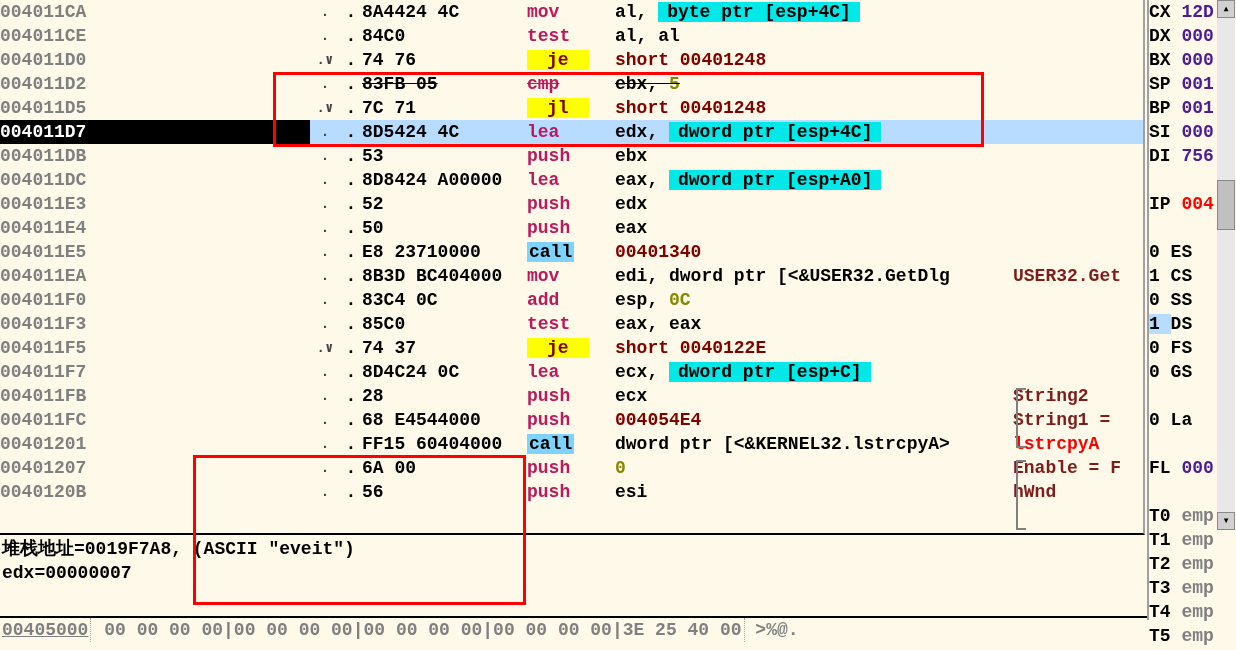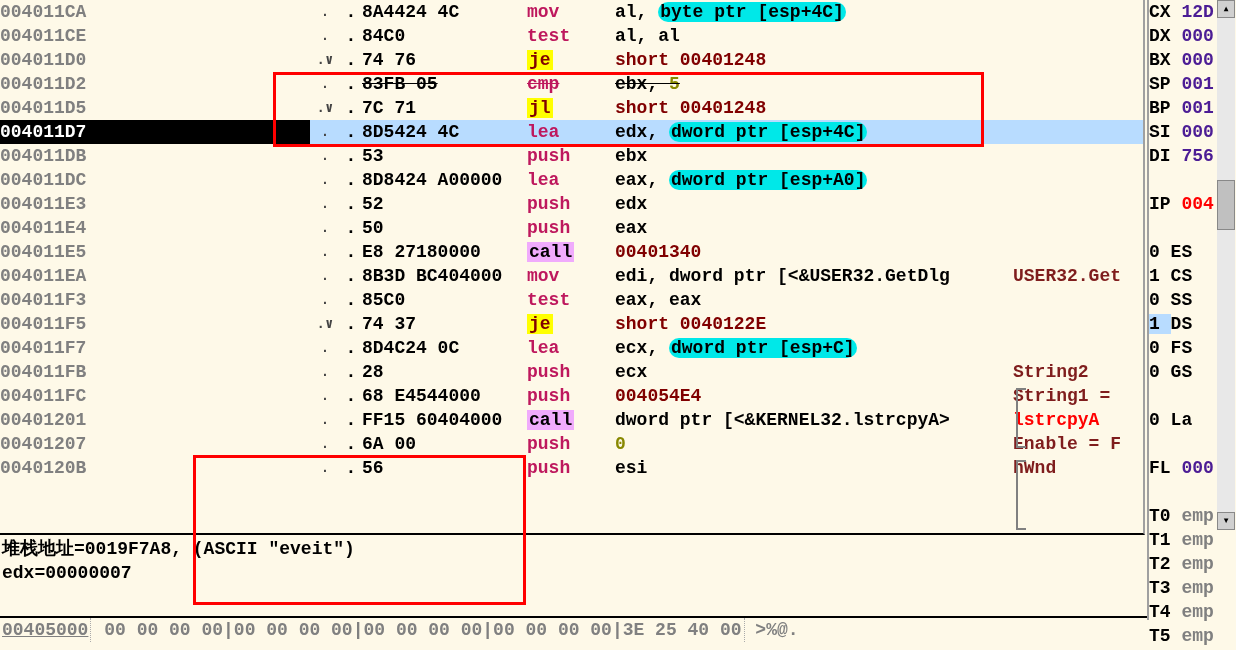--- a/index.html
+++ b/index.html
@@ -27,24 +27,24 @@
   .col-hint { display:inline-block; width: 30px; text-align:center; vertical-align: top; }
   .col-dot  { display:inline-block; width: 22px; text-align:center; vertical-align: top; }
   .col-bytes{ display:inline-block; width: 165px; vertical-align: top; }
   .col-mnem { display:inline-block; width: 88px; vertical-align: top; }
   .col-ops  { display:inline-block; width: 398px; vertical-align: top; }
   .col-cmt  { display:inline-block; vertical-align: top; }
   .addr { color: #808080; }
   .tok-reg { color: #000; }
   .tok-num { color: #888800; }
   .tok-addr { color: #800000; }
-  .tok-ptr { background: #00e8e8; color:#000; padding:0 2px;border-radius:10px; }
+  .tok-ptr { background: #00e8e8; color:#000; padding:0 9px; }
   .tok-mnem-blue { color: #be185d; }
-  .tok-mnem-je  { background: #ffff00; color:#800000; padding:0 2px; }
-  .tok-mnem-call{ background: #f0abfc; color:#000; padding:0 2px; }
+  .tok-mnem-je  { background: #ffff00; color:#800000; padding:0 20px; }
+  .tok-mnem-call{ background: #7dd3fc; color:#000; padding:0 2px; }
   .strike { text-decoration: line-through; }
   .cmt-normal { color: #7f1d1d; }
   .cmt-red { color: #ff0000; }
 
   .hint-glyph { font-size: 14px; color:#444; }
 
   .bracket {
     position: absolute;
     border-left: 2px solid #808080;
     border-top: 2px solid #808080;
@@ -112,22 +112,23 @@
     <div class="row"><span class="col-addr"><span class="addr">004011CA</span></span><span class="col-hint hint-glyph">.</span><span class="col-dot">.</span><span class="col-bytes">8A4424 4C</span><span class="col-mnem"><span class="tok-mnem-blue">mov</span></span><span class="col-ops"><span class="tok-reg">al, </span><span class="tok-ptr">byte ptr [esp+4C]</span></span></div>
     <div class="row"><span class="col-addr"><span class="addr">004011CE</span></span><span class="col-hint hint-glyph">.</span><span class="col-dot">.</span><span class="col-bytes">84C0</span><span class="col-mnem"><span class="tok-mnem-blue">test</span></span><span class="col-ops"><span class="tok-reg">al, al</span></span></div>
     <div class="row"><span class="col-addr"><span class="addr">004011D0</span></span><span class="col-hint hint-glyph">.∨</span><span class="col-dot">.</span><span class="col-bytes">74 76</span><span class="col-mnem"><span class="tok-mnem-je">je</span></span><span class="col-ops"><span class="tok-addr">short </span><span class="tok-addr">00401248</span></span></div>
     <div class="row"><span class="col-addr"><span class="addr">004011D2</span></span><span class="col-hint hint-glyph">.</span><span class="col-dot">.</span><span class="col-bytes strike">83FB 05</span><span class="col-mnem"><span class="tok-mnem-blue strike">cmp</span></span><span class="col-ops strike"><span class="tok-reg">ebx, </span><span class="tok-num">5</span></span></div>
     <div class="row"><span class="col-addr"><span class="addr">004011D5</span></span><span class="col-hint hint-glyph">.∨</span><span class="col-dot">.</span><span class="col-bytes">7C 71</span><span class="col-mnem"><span class="tok-mnem-je">jl</span></span><span class="col-ops"><span class="tok-addr">short </span><span class="tok-addr">00401248</span></span></div>
     <div class="row highlight"><span class="col-addr" style="background: rgb(0, 0, 0);"><span class="addr" style="color: rgb(255, 255, 255);">004011D7</span></span><span class="col-hint hint-glyph">.</span><span class="col-dot">.</span><span class="col-bytes">8D5424 4C</span><span class="col-mnem"><span class="tok-mnem-blue">lea</span></span><span class="col-ops"><span class="tok-reg">edx, </span><span class="tok-ptr">dword ptr [esp+4C]</span></span></div>
     <div class="row"><span class="col-addr"><span class="addr">004011DB</span></span><span class="col-hint hint-glyph">.</span><span class="col-dot">.</span><span class="col-bytes">53</span><span class="col-mnem"><span class="tok-mnem-blue">push</span></span><span class="col-ops"><span class="tok-reg">ebx</span></span></div>
     <div class="row"><span class="col-addr"><span class="addr">004011DC</span></span><span class="col-hint hint-glyph">.</span><span class="col-dot">.</span><span class="col-bytes">8D8424 A00000</span><span class="col-mnem"><span class="tok-mnem-blue">lea</span></span><span class="col-ops"><span class="tok-reg">eax, </span><span class="tok-ptr">dword ptr [esp+A0]</span></span></div>
     <div class="row"><span class="col-addr"><span class="addr">004011E3</span></span><span class="col-hint hint-glyph">.</span><span class="col-dot">.</span><span class="col-bytes">52</span><span class="col-mnem"><span class="tok-mnem-blue">push</span></span><span class="col-ops"><span class="tok-reg">edx</span></span></div>
     <div class="row"><span class="col-addr"><span class="addr">004011E4</span></span><span class="col-hint hint-glyph">.</span><span class="col-dot">.</span><span class="col-bytes">50</span><span class="col-mnem"><span class="tok-mnem-blue">push</span></span><span class="col-ops"><span class="tok-reg">eax</span></span></div>
-    <div class="row"><span class="col-addr"><span class="addr">004011E5</span></span><span class="col-hint hint-glyph">.</span><span class="col-dot">.</span><span class="col-bytes">E8 27180000</span><span class="col-mnem"><span class="tok-mnem-call">call</span></span><span class="col-ops"><span class="tok-addr">00401340</span></span></div>
+    <div class="row"><span class="col-addr"><span class="addr">004011E5</span></span><span class="col-hint hint-glyph">.</span><span class="col-dot">.</span><span class="col-bytes">E8 23710000</span><span class="col-mnem"><span class="tok-mnem-call">call</span></span><span class="col-ops"><span class="tok-addr">00401340</span></span></div>
     <div class="row"><span class="col-addr"><span class="addr">004011EA</span></span><span class="col-hint hint-glyph">.</span><span class="col-dot">.</span><span class="col-bytes">8B3D BC404000</span><span class="col-mnem"><span class="tok-mnem-blue">mov</span></span><span class="col-ops"><span class="tok-reg">edi, </span><span class="tok-reg">dword ptr [&lt;&amp;USER32.GetDlg</span></span><span class="col-cmt cmt-normal">USER32.Get</span></div>
+    <div class="row"><span class="col-addr"><span class="addr">004011F0</span></span><span class="col-hint hint-glyph">.</span><span class="col-dot">.</span><span class="col-bytes">83C4 0C</span><span class="col-mnem"><span class="tok-mnem-blue">add</span></span><span class="col-ops"><span class="tok-reg">esp, </span><span class="tok-num">0C</span></span></div>
     <div class="row"><span class="col-addr"><span class="addr">004011F3</span></span><span class="col-hint hint-glyph">.</span><span class="col-dot">.</span><span class="col-bytes">85C0</span><span class="col-mnem"><span class="tok-mnem-blue">test</span></span><span class="col-ops"><span class="tok-reg">eax, eax</span></span></div>
     <div class="row"><span class="col-addr"><span class="addr">004011F5</span></span><span class="col-hint hint-glyph">.∨</span><span class="col-dot">.</span><span class="col-bytes">74 37</span><span class="col-mnem"><span class="tok-mnem-je">je</span></span><span class="col-ops"><span class="tok-addr">short </span><span class="tok-addr">0040122E</span></span></div>
     <div class="row"><span class="col-addr"><span class="addr">004011F7</span></span><span class="col-hint hint-glyph">.</span><span class="col-dot">.</span><span class="col-bytes">8D4C24 0C</span><span class="col-mnem"><span class="tok-mnem-blue">lea</span></span><span class="col-ops"><span class="tok-reg">ecx, </span><span class="tok-ptr">dword ptr [esp+C]</span></span></div>
     <div class="row"><span class="col-addr"><span class="addr">004011FB</span></span><span class="col-hint hint-glyph">.</span><span class="col-dot">.</span><span class="col-bytes">28</span><span class="col-mnem"><span class="tok-mnem-blue">push</span></span><span class="col-ops"><span class="tok-reg">ecx</span></span><span class="col-cmt cmt-normal">String2</span></div>
     <div class="row"><span class="col-addr"><span class="addr">004011FC</span></span><span class="col-hint hint-glyph">.</span><span class="col-dot">.</span><span class="col-bytes">68 E4544000</span><span class="col-mnem"><span class="tok-mnem-blue">push</span></span><span class="col-ops"><span class="tok-addr">004054E4</span></span><span class="col-cmt cmt-normal">String1 =</span></div>
     <div class="row"><span class="col-addr"><span class="addr">00401201</span></span><span class="col-hint hint-glyph">.</span><span class="col-dot">.</span><span class="col-bytes">FF15 60404000</span><span class="col-mnem"><span class="tok-mnem-call">call</span></span><span class="col-ops"><span class="tok-reg">dword ptr [&lt;&amp;KERNEL32.lstrcpyA&gt;</span></span><span class="col-cmt cmt-red">lstrcpyA</span></div>
     <div class="row"><span class="col-addr"><span class="addr">00401207</span></span><span class="col-hint hint-glyph">.</span><span class="col-dot">.</span><span class="col-bytes">6A 00</span><span class="col-mnem"><span class="tok-mnem-blue">push</span></span><span class="col-ops"><span class="tok-num">0</span></span><span class="col-cmt cmt-normal">Enable = F</span></div>
     <div class="row"><span class="col-addr"><span class="addr">0040120B</span></span><span class="col-hint hint-glyph">.</span><span class="col-dot">.</span><span class="col-bytes">56</span><span class="col-mnem"><span class="tok-mnem-blue">push</span></span><span class="col-ops"><span class="tok-reg">esi</span></span><span class="col-cmt cmt-normal">hWnd</span></div>
   </div>
 

